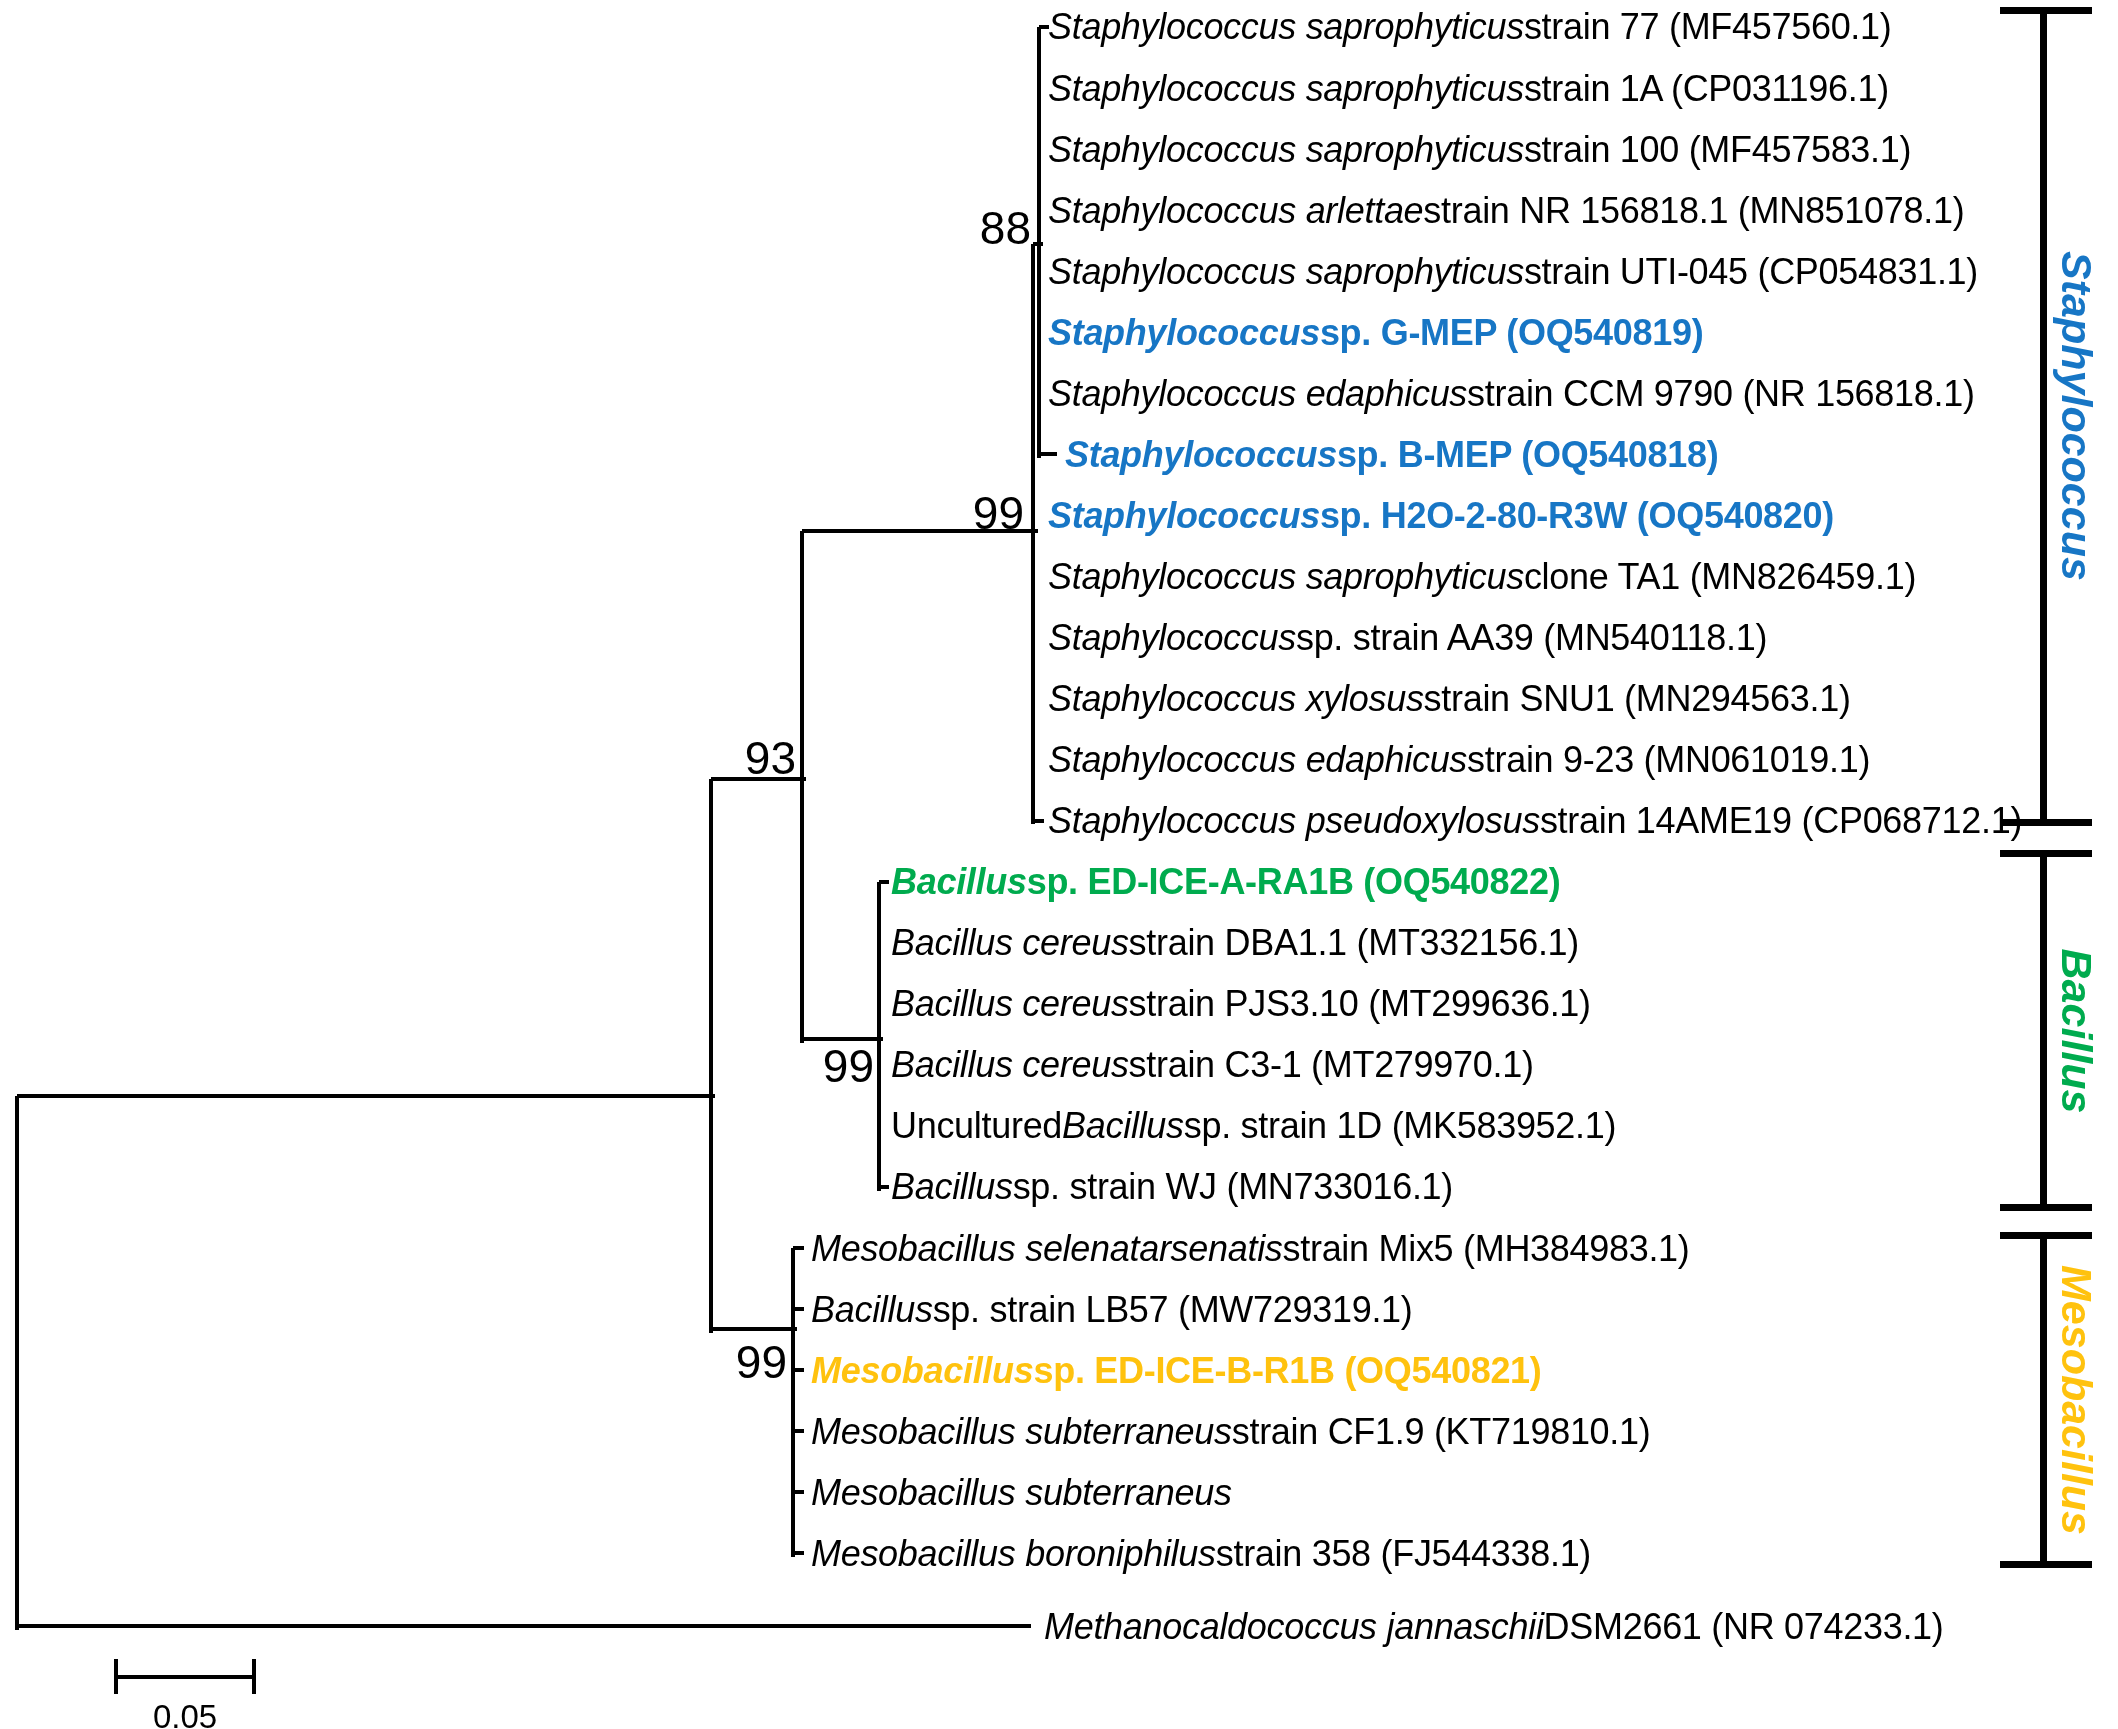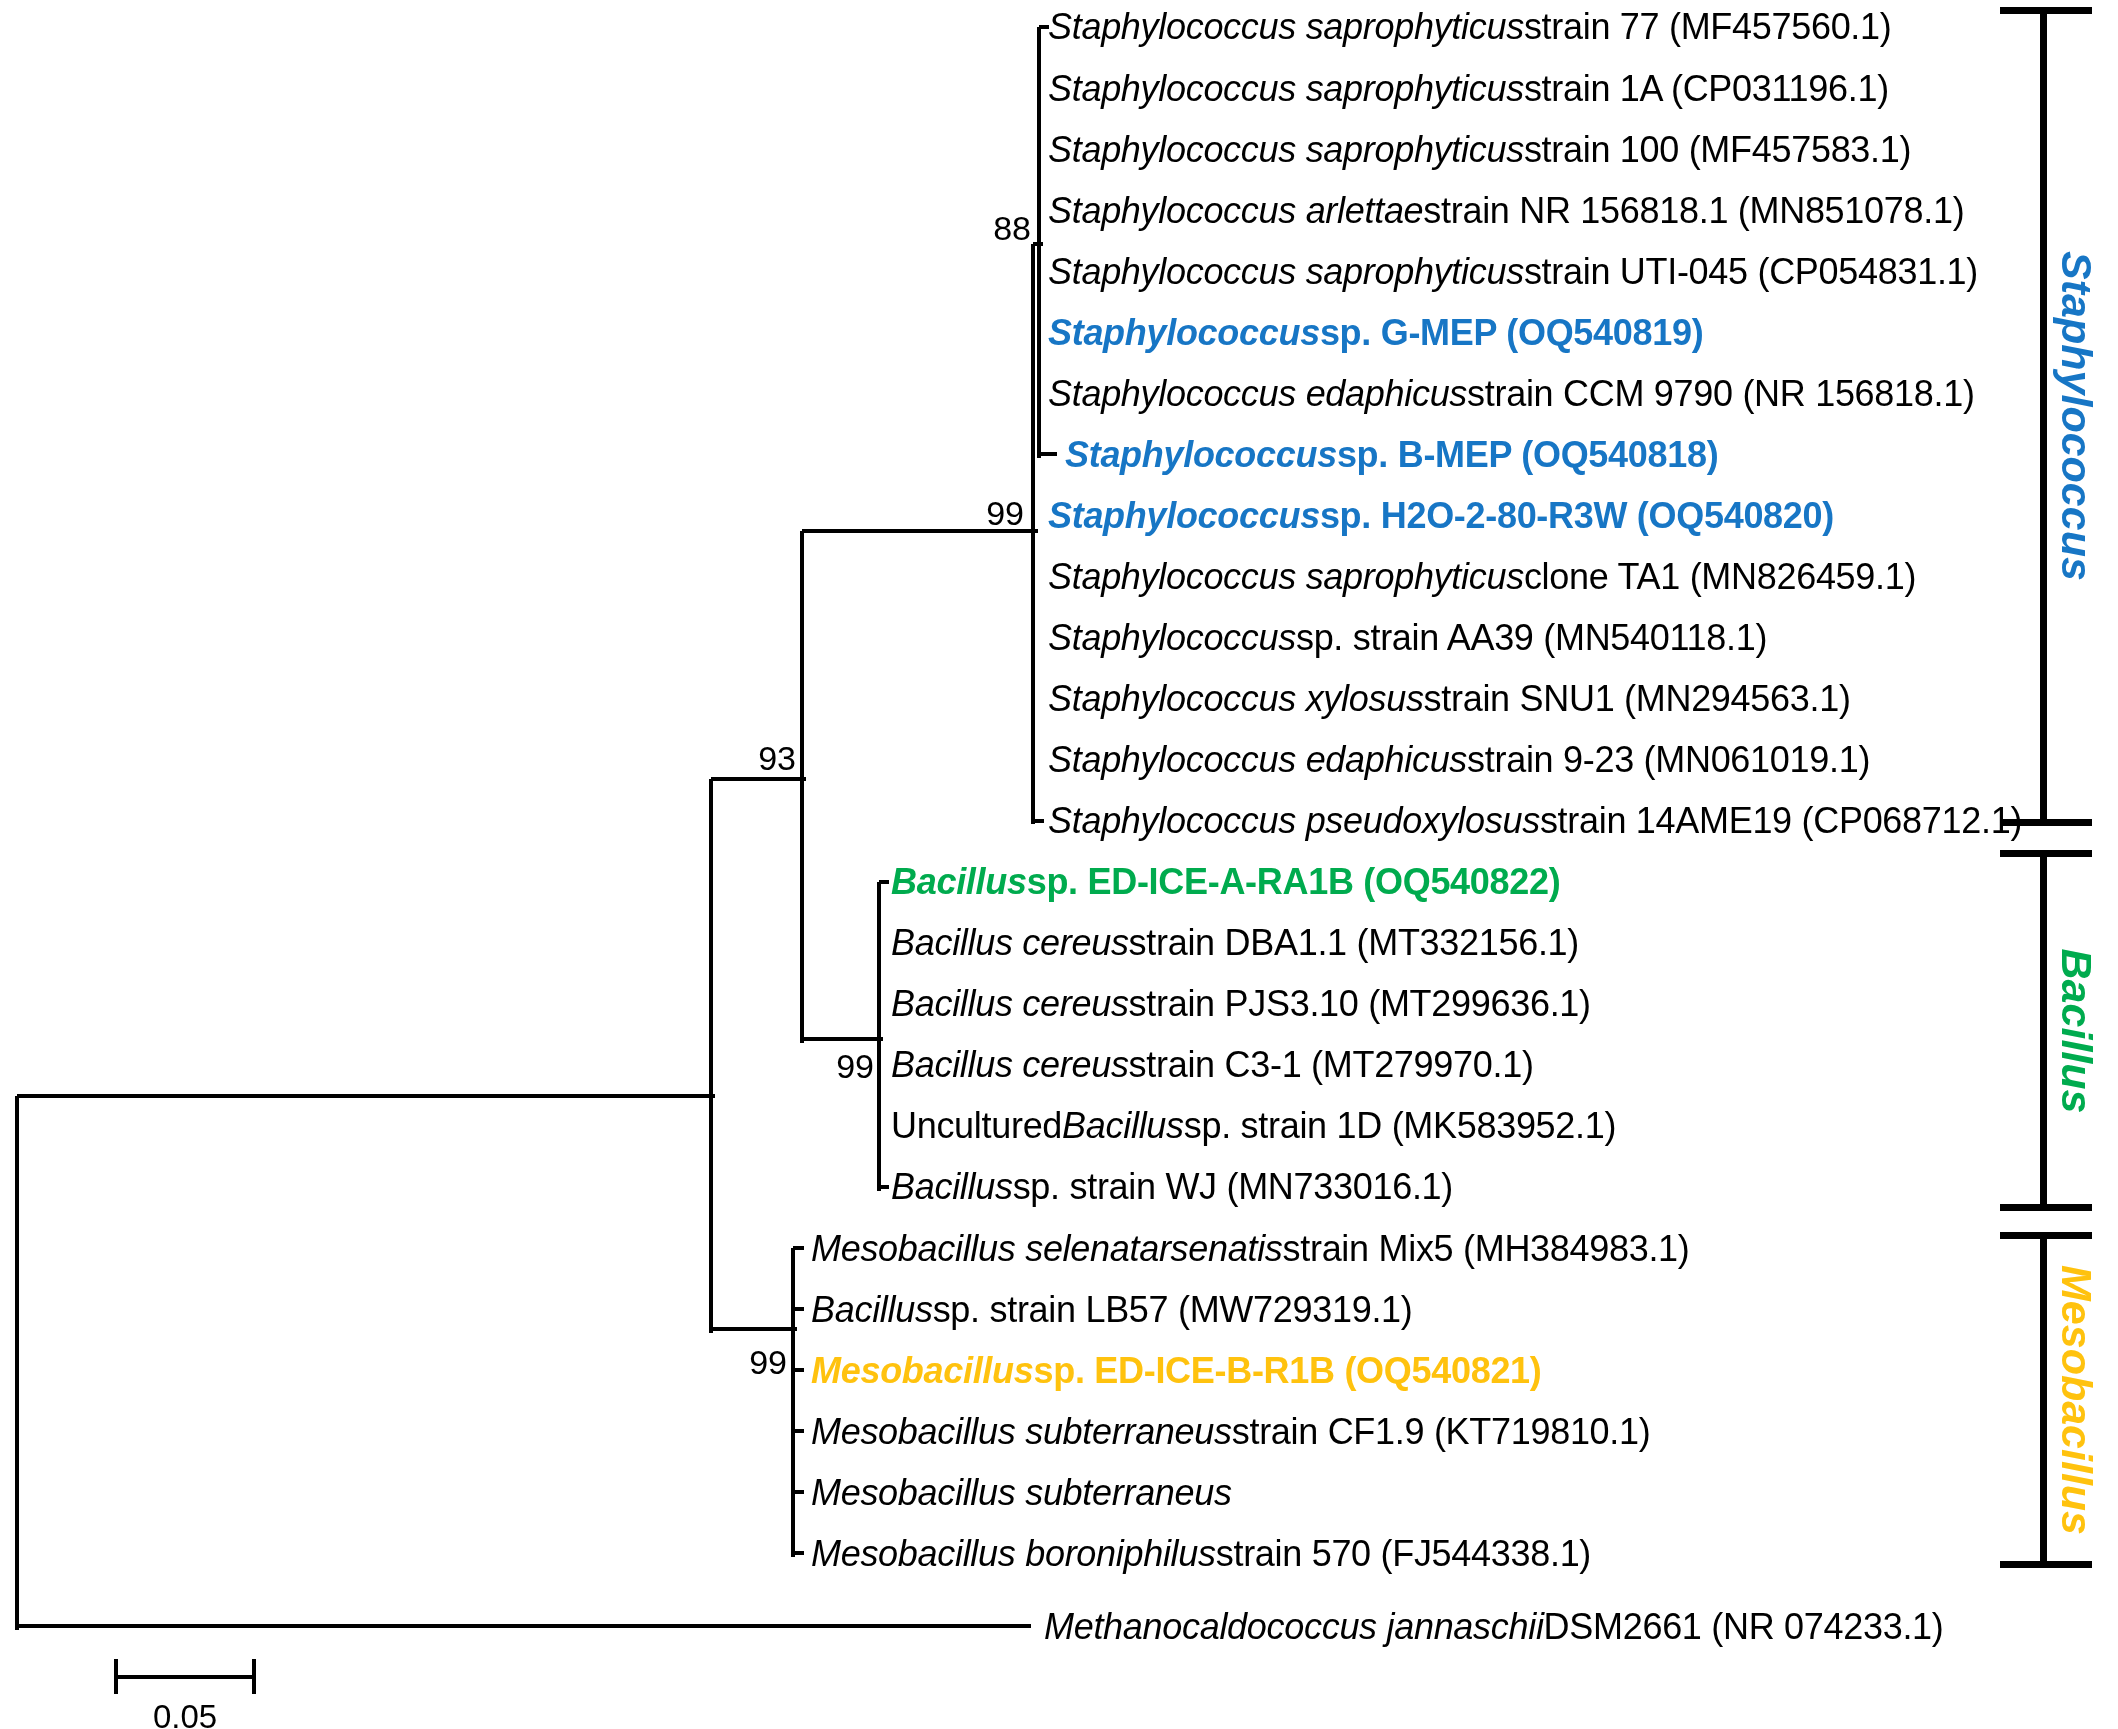--- a/index.html
+++ b/index.html
@@ -16,21 +16,21 @@
     position:absolute;height:43px;display:flex;align-items:center;
     font-size:36px;color:#000000;white-space:nowrap;letter-spacing:-0.3px;
   }
   .taxon .it{font-style:italic;}
   .taxon.hl{font-weight:bold;}
   .taxon.hl-blue{color:#1776C5;}
   .taxon.hl-green{color:#00AB4E;}
   .taxon.hl-yellow{color:#FFC20E;}
   .bootstrap{
     position:absolute;width:74px;height:41px;line-height:41px;
-    text-align:right;font-size:34px;color:#000000;
+    text-align:right;font-size:46px;color:#000000;
   }
   .clade-label{
     position:absolute;
     writing-mode:vertical-rl;text-orientation:mixed;
     transform:translateY(-50%);
     font-size:43px;font-weight:bold;font-style:italic;white-space:nowrap;
   }
   .scale-label{
     position:absolute;width:148px;text-align:center;
     font-size:33px;color:#000000;
@@ -164,21 +164,21 @@
       </div>
       <div class="taxon" style="left: 811px; top: 1410px;">
         <span class="it">Mesobacillus subterraneus</span>
         <span> strain CF1.9 (KT719810.1)</span>
       </div>
       <div class="taxon" style="left: 811px; top: 1471px;">
         <span class="it">Mesobacillus subterraneus</span>
       </div>
       <div class="taxon" style="left: 811px; top: 1532px;">
         <span class="it">Mesobacillus boroniphilus</span>
-        <span> strain 570 (FJ544338.1)</span>
+        <span> strain 358 (FJ544338.1)</span>
       </div>
       <div class="taxon" style="left: 1044px; top: 1605px;">
         <span class="it">Methanocaldococcus jannaschii</span>
         <span> DSM2661 (NR 074233.1)</span>
       </div>
     </div>
 
   <div class="bootstrap" style="left:957px;top:208px">88</div>
   <div class="bootstrap" style="left:950px;top:493px">99</div>
   <div class="bootstrap" style="left:722px;top:738px">93</div>

